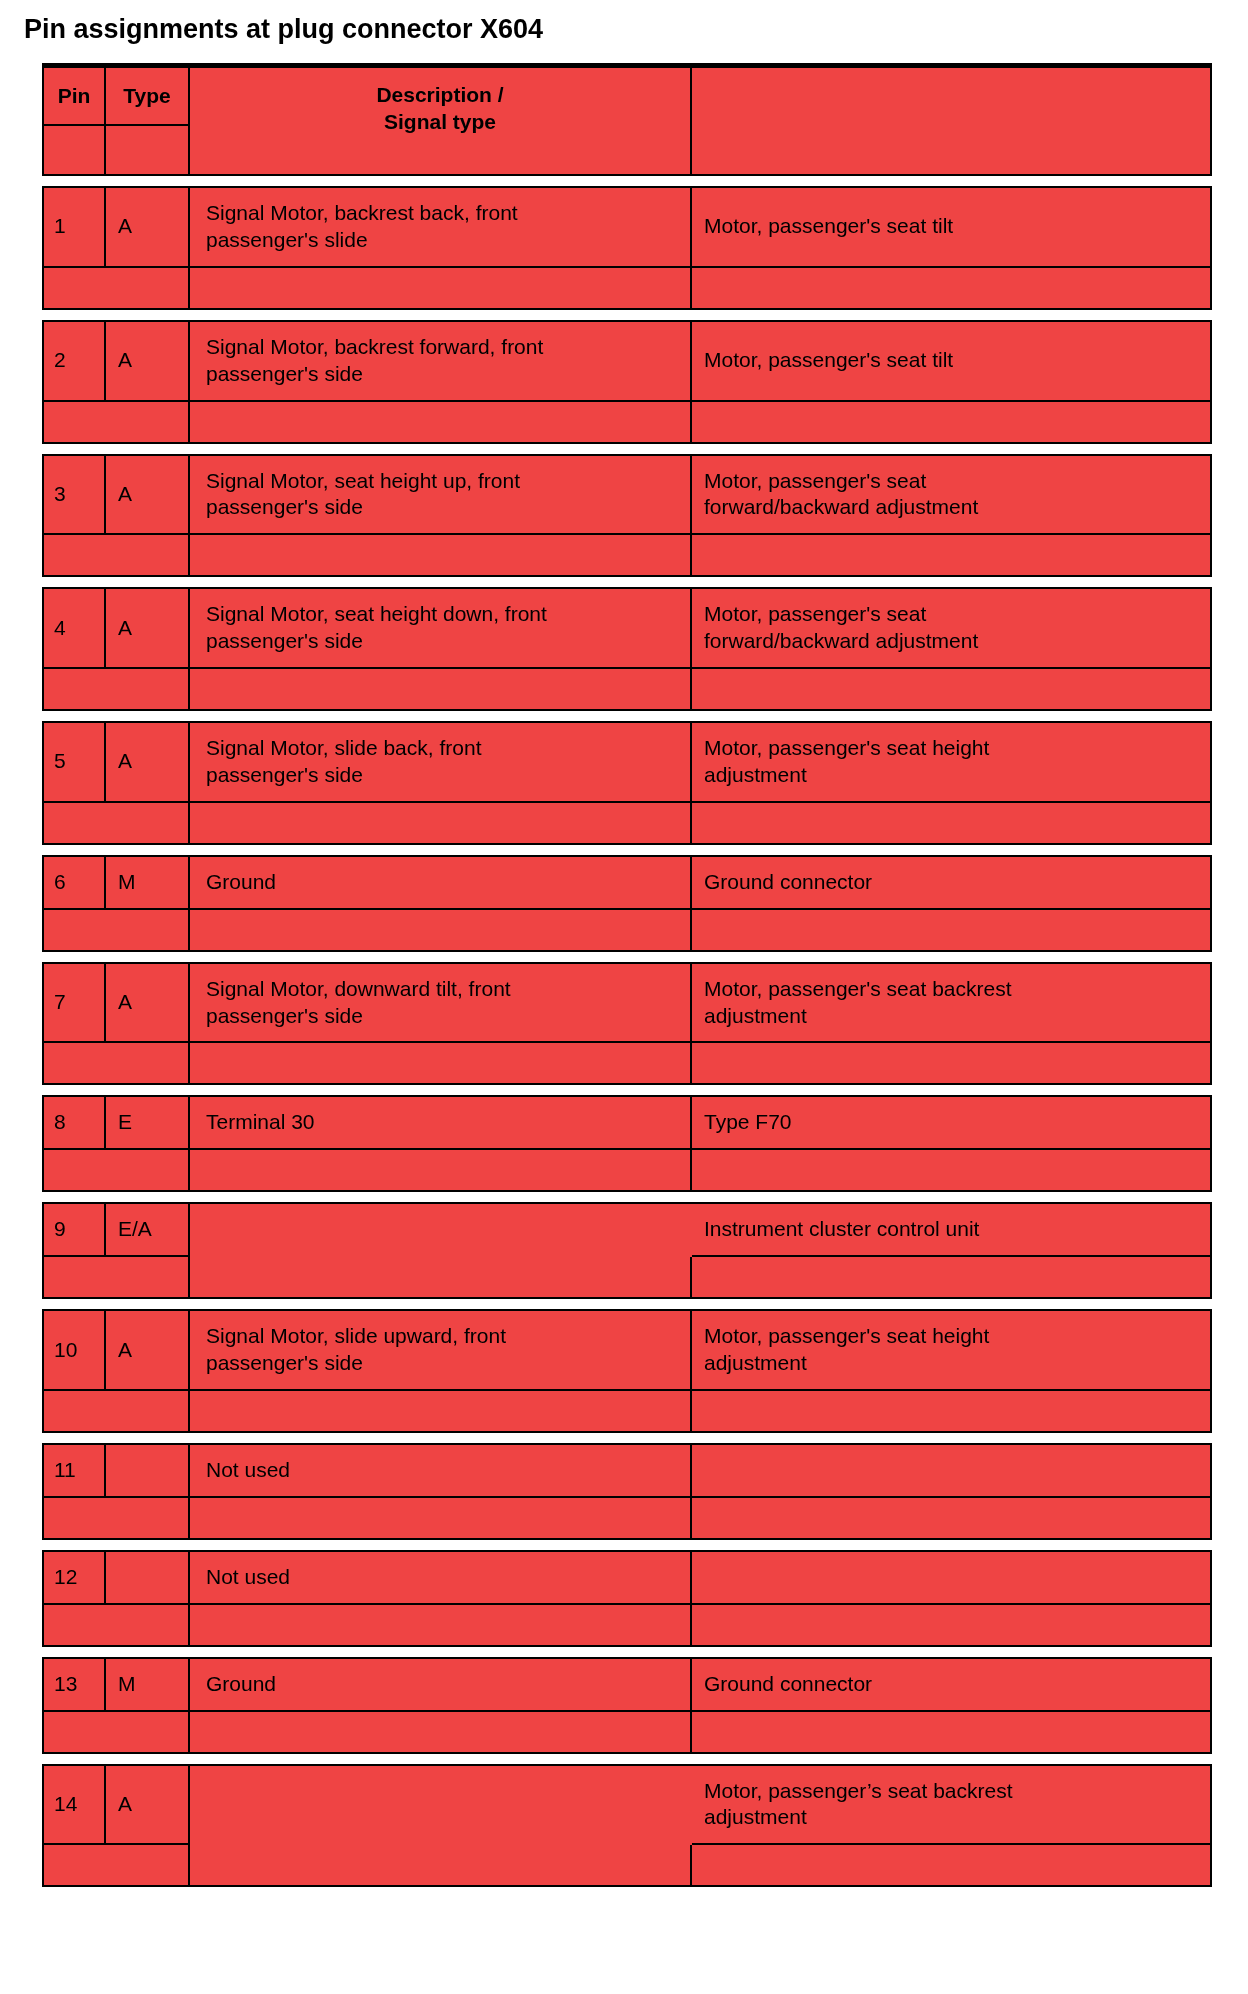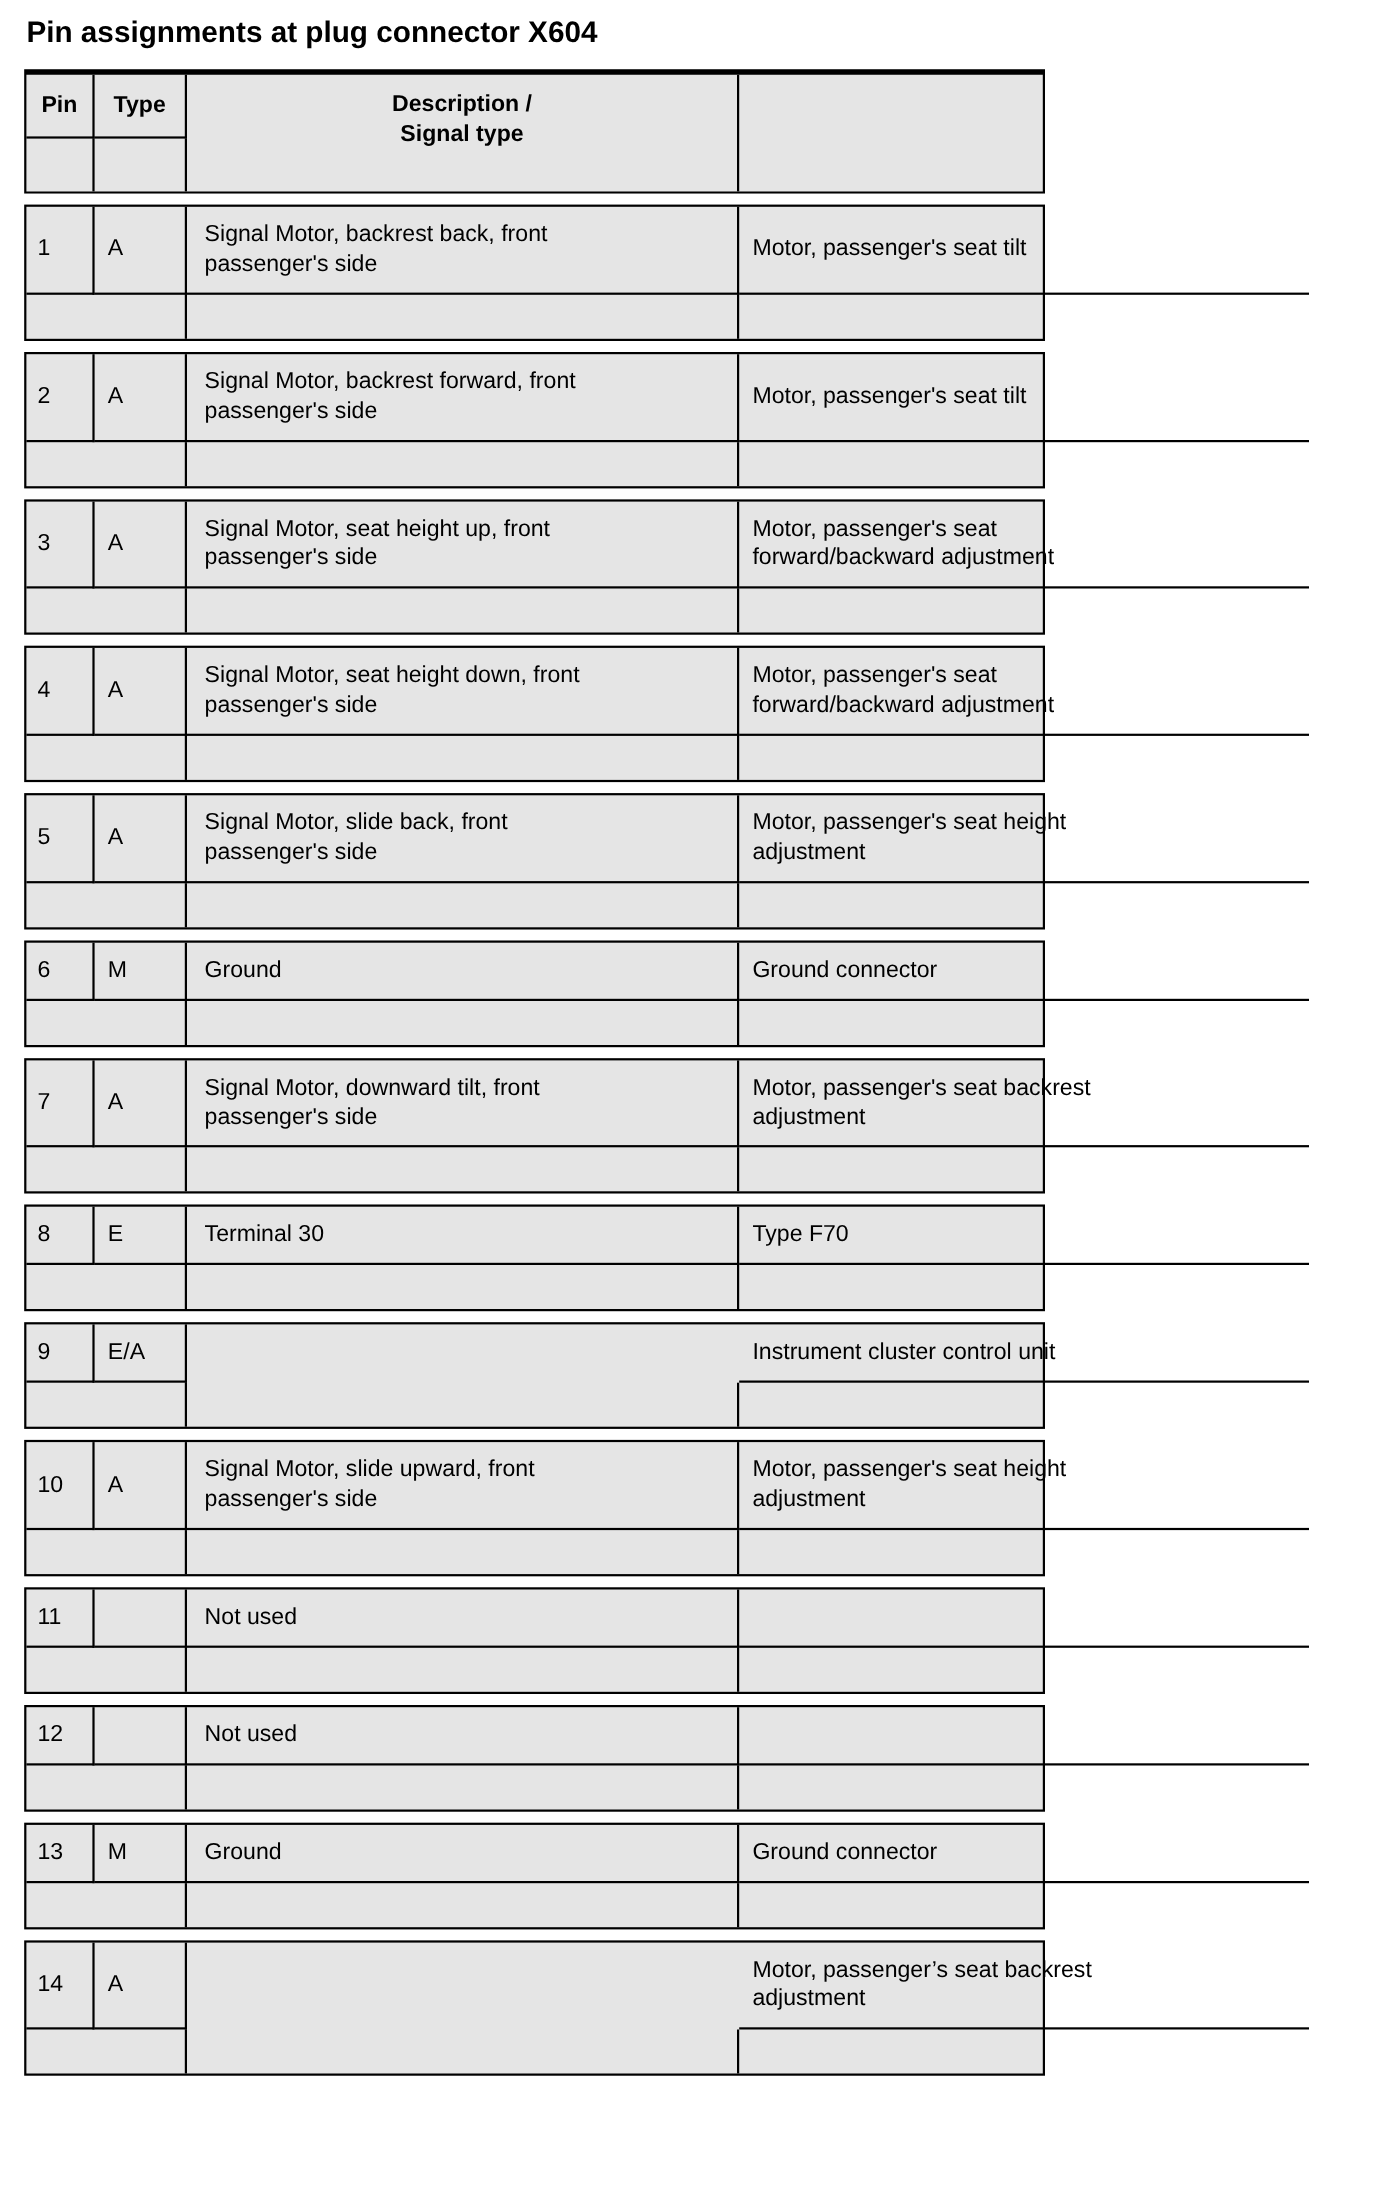--- a/index.html
+++ b/index.html
@@ -15,22 +15,23 @@
     font-weight: bold;
     margin: 0 0 18px 2px;
     font-family: "Liberation Sans", sans-serif;
   }
   .pin-table { width: 1170px; }
 
   .header-block, .group {
     display: grid;
     grid-template-columns: 62px 84px 502px 518px;
     border: 2px solid #000;
-    width: 928px;
-    background: #e5e5e5;
+    width: 1170px;
+    background: #ef4444;
+    margin-left: 20px;
   }
   .header-block {
     border-top: 5px solid #000;
     grid-template-rows: 58px 48px;
     margin-bottom: 10px;
   }
   .group {
     grid-template-rows: auto 40px;
     margin-bottom: 10px;
   }
@@ -91,21 +92,21 @@
     <div id="groups">
   <div class="group">
     <div class="cell g-pin">
       <span>1</span>
     </div>
     <div class="cell g-type">
       <span>A</span>
     </div>
     <div class="cell g-desc">
       <span>Signal Motor, backrest back, front
-passenger's side</span>
+passenger's slide</span>
     </div>
     <div class="cell g-conn">
       <span>Motor, passenger's seat tilt</span>
     </div>
     <div class="cell s-left"></div>
     <div class="cell s-desc"></div>
     <div class="cell s-conn"></div>
   </div>
 
   <div class="group">

